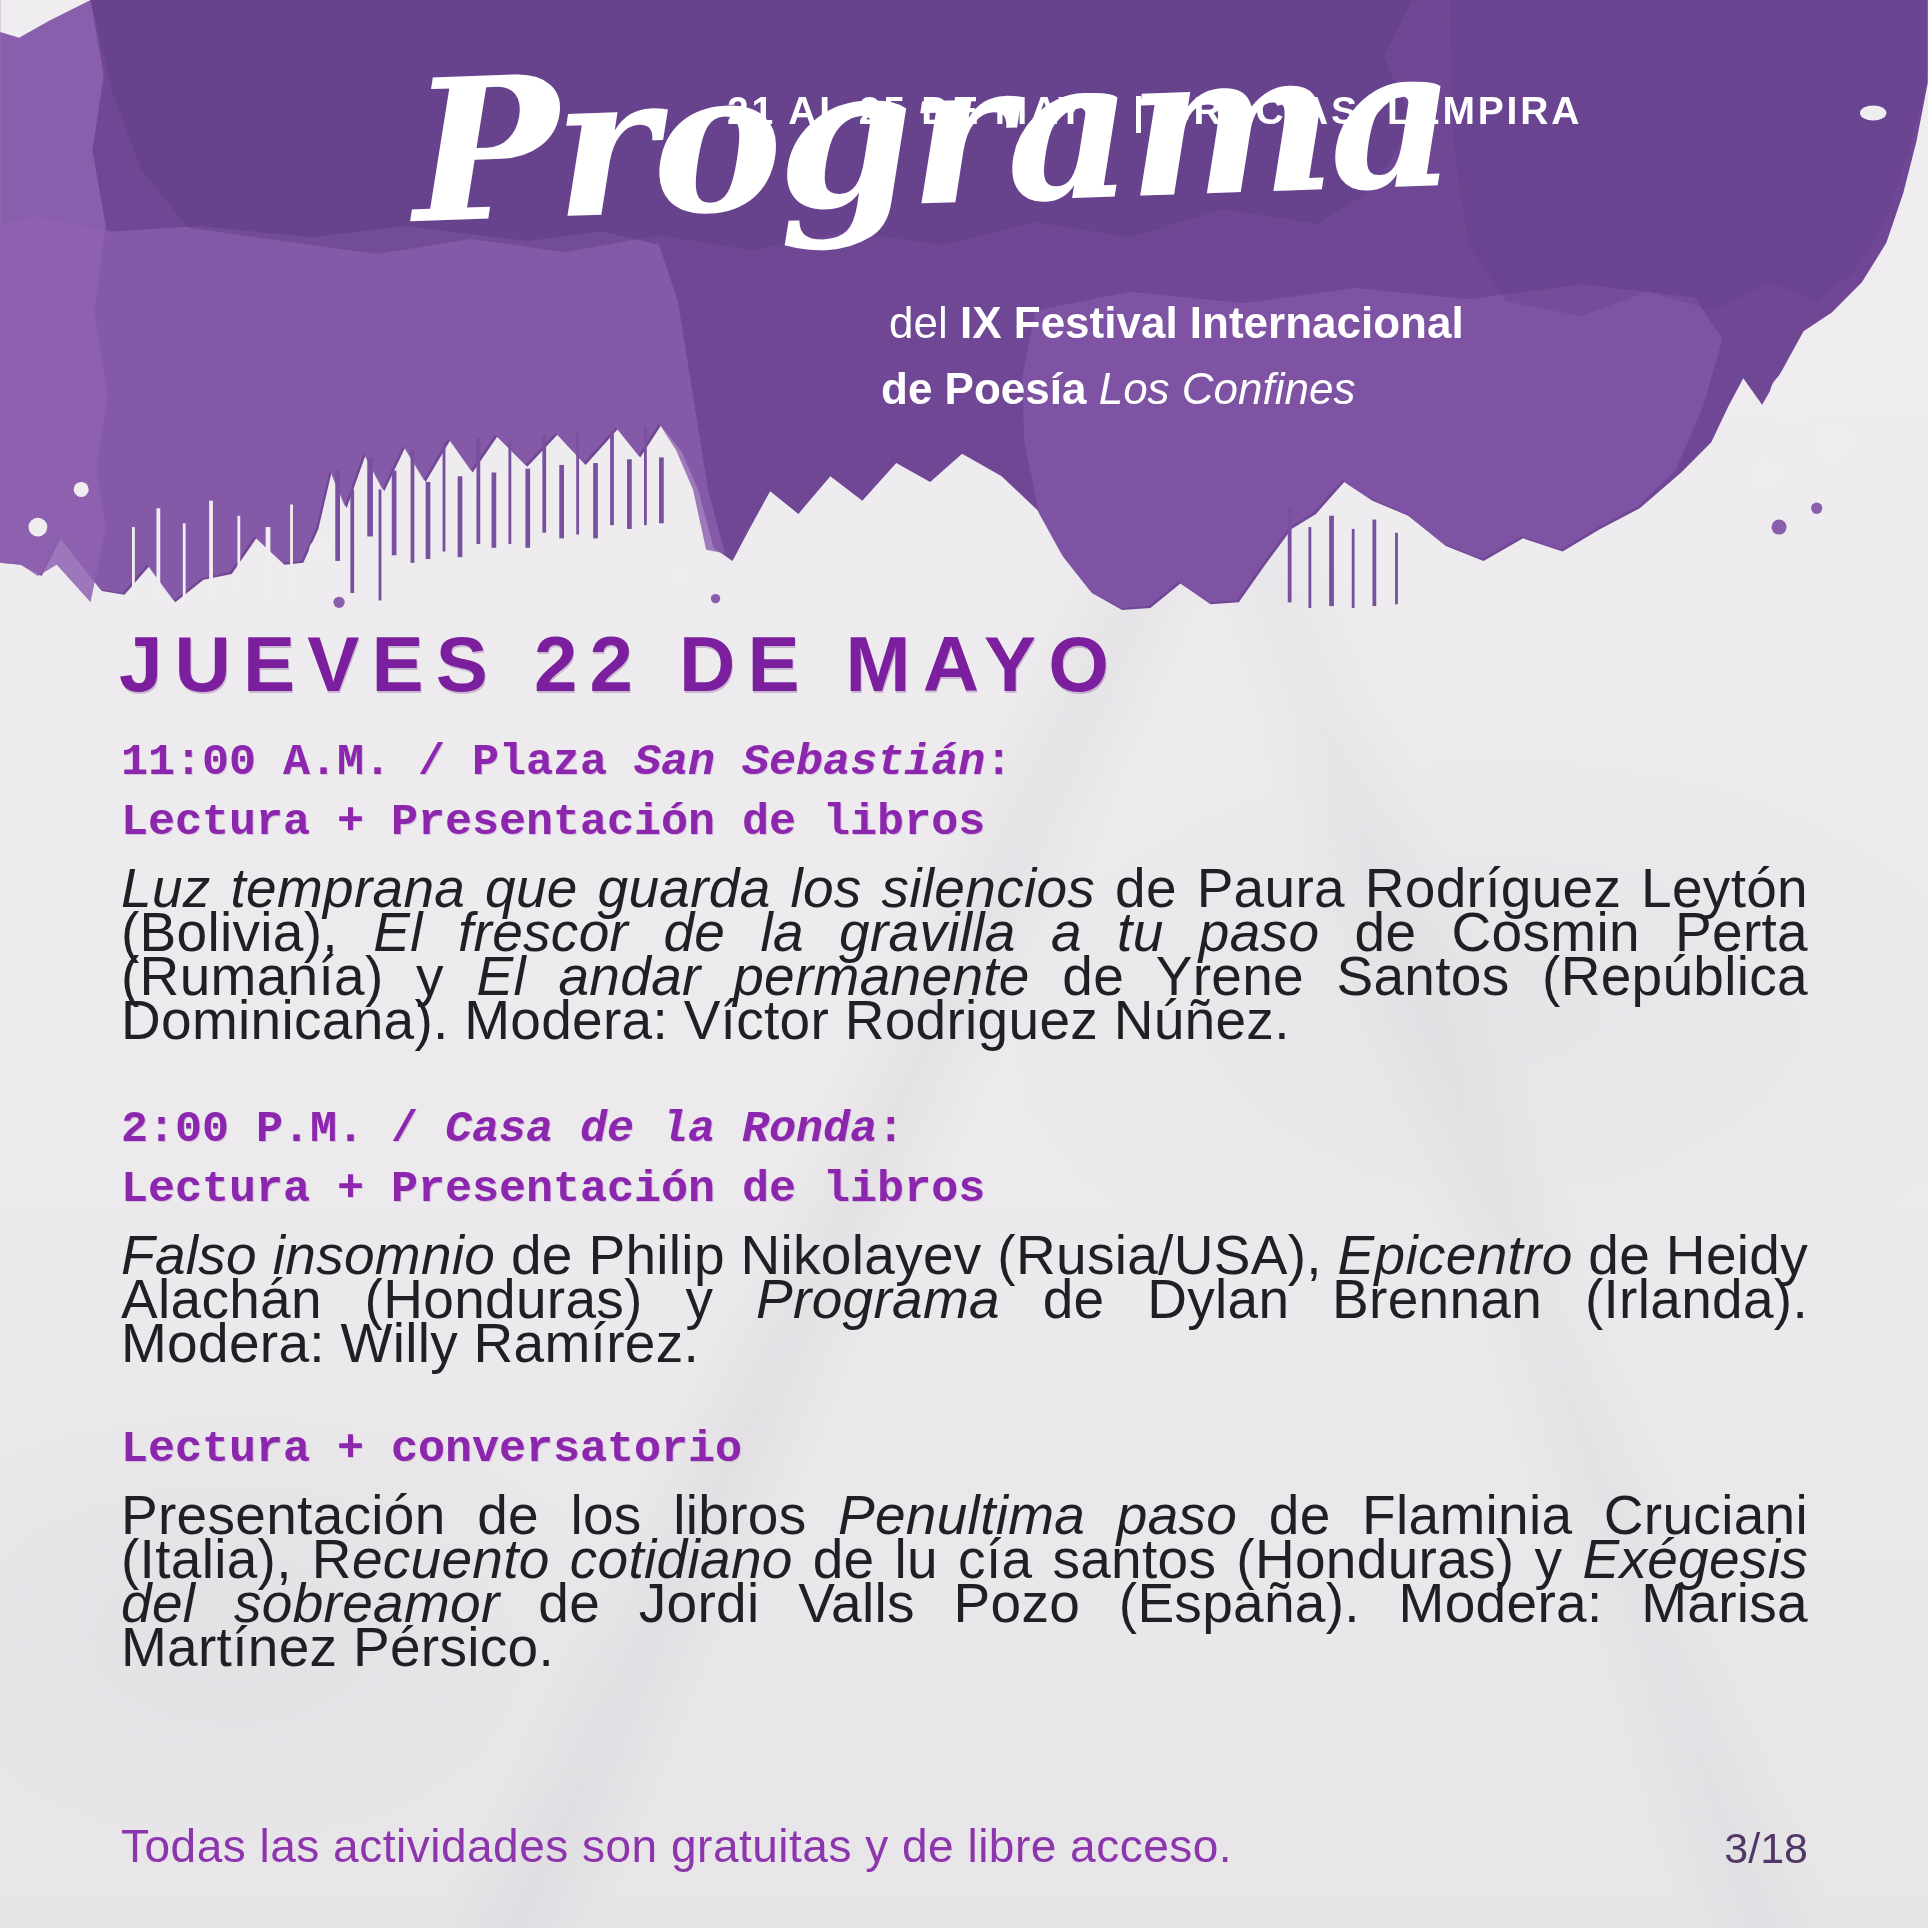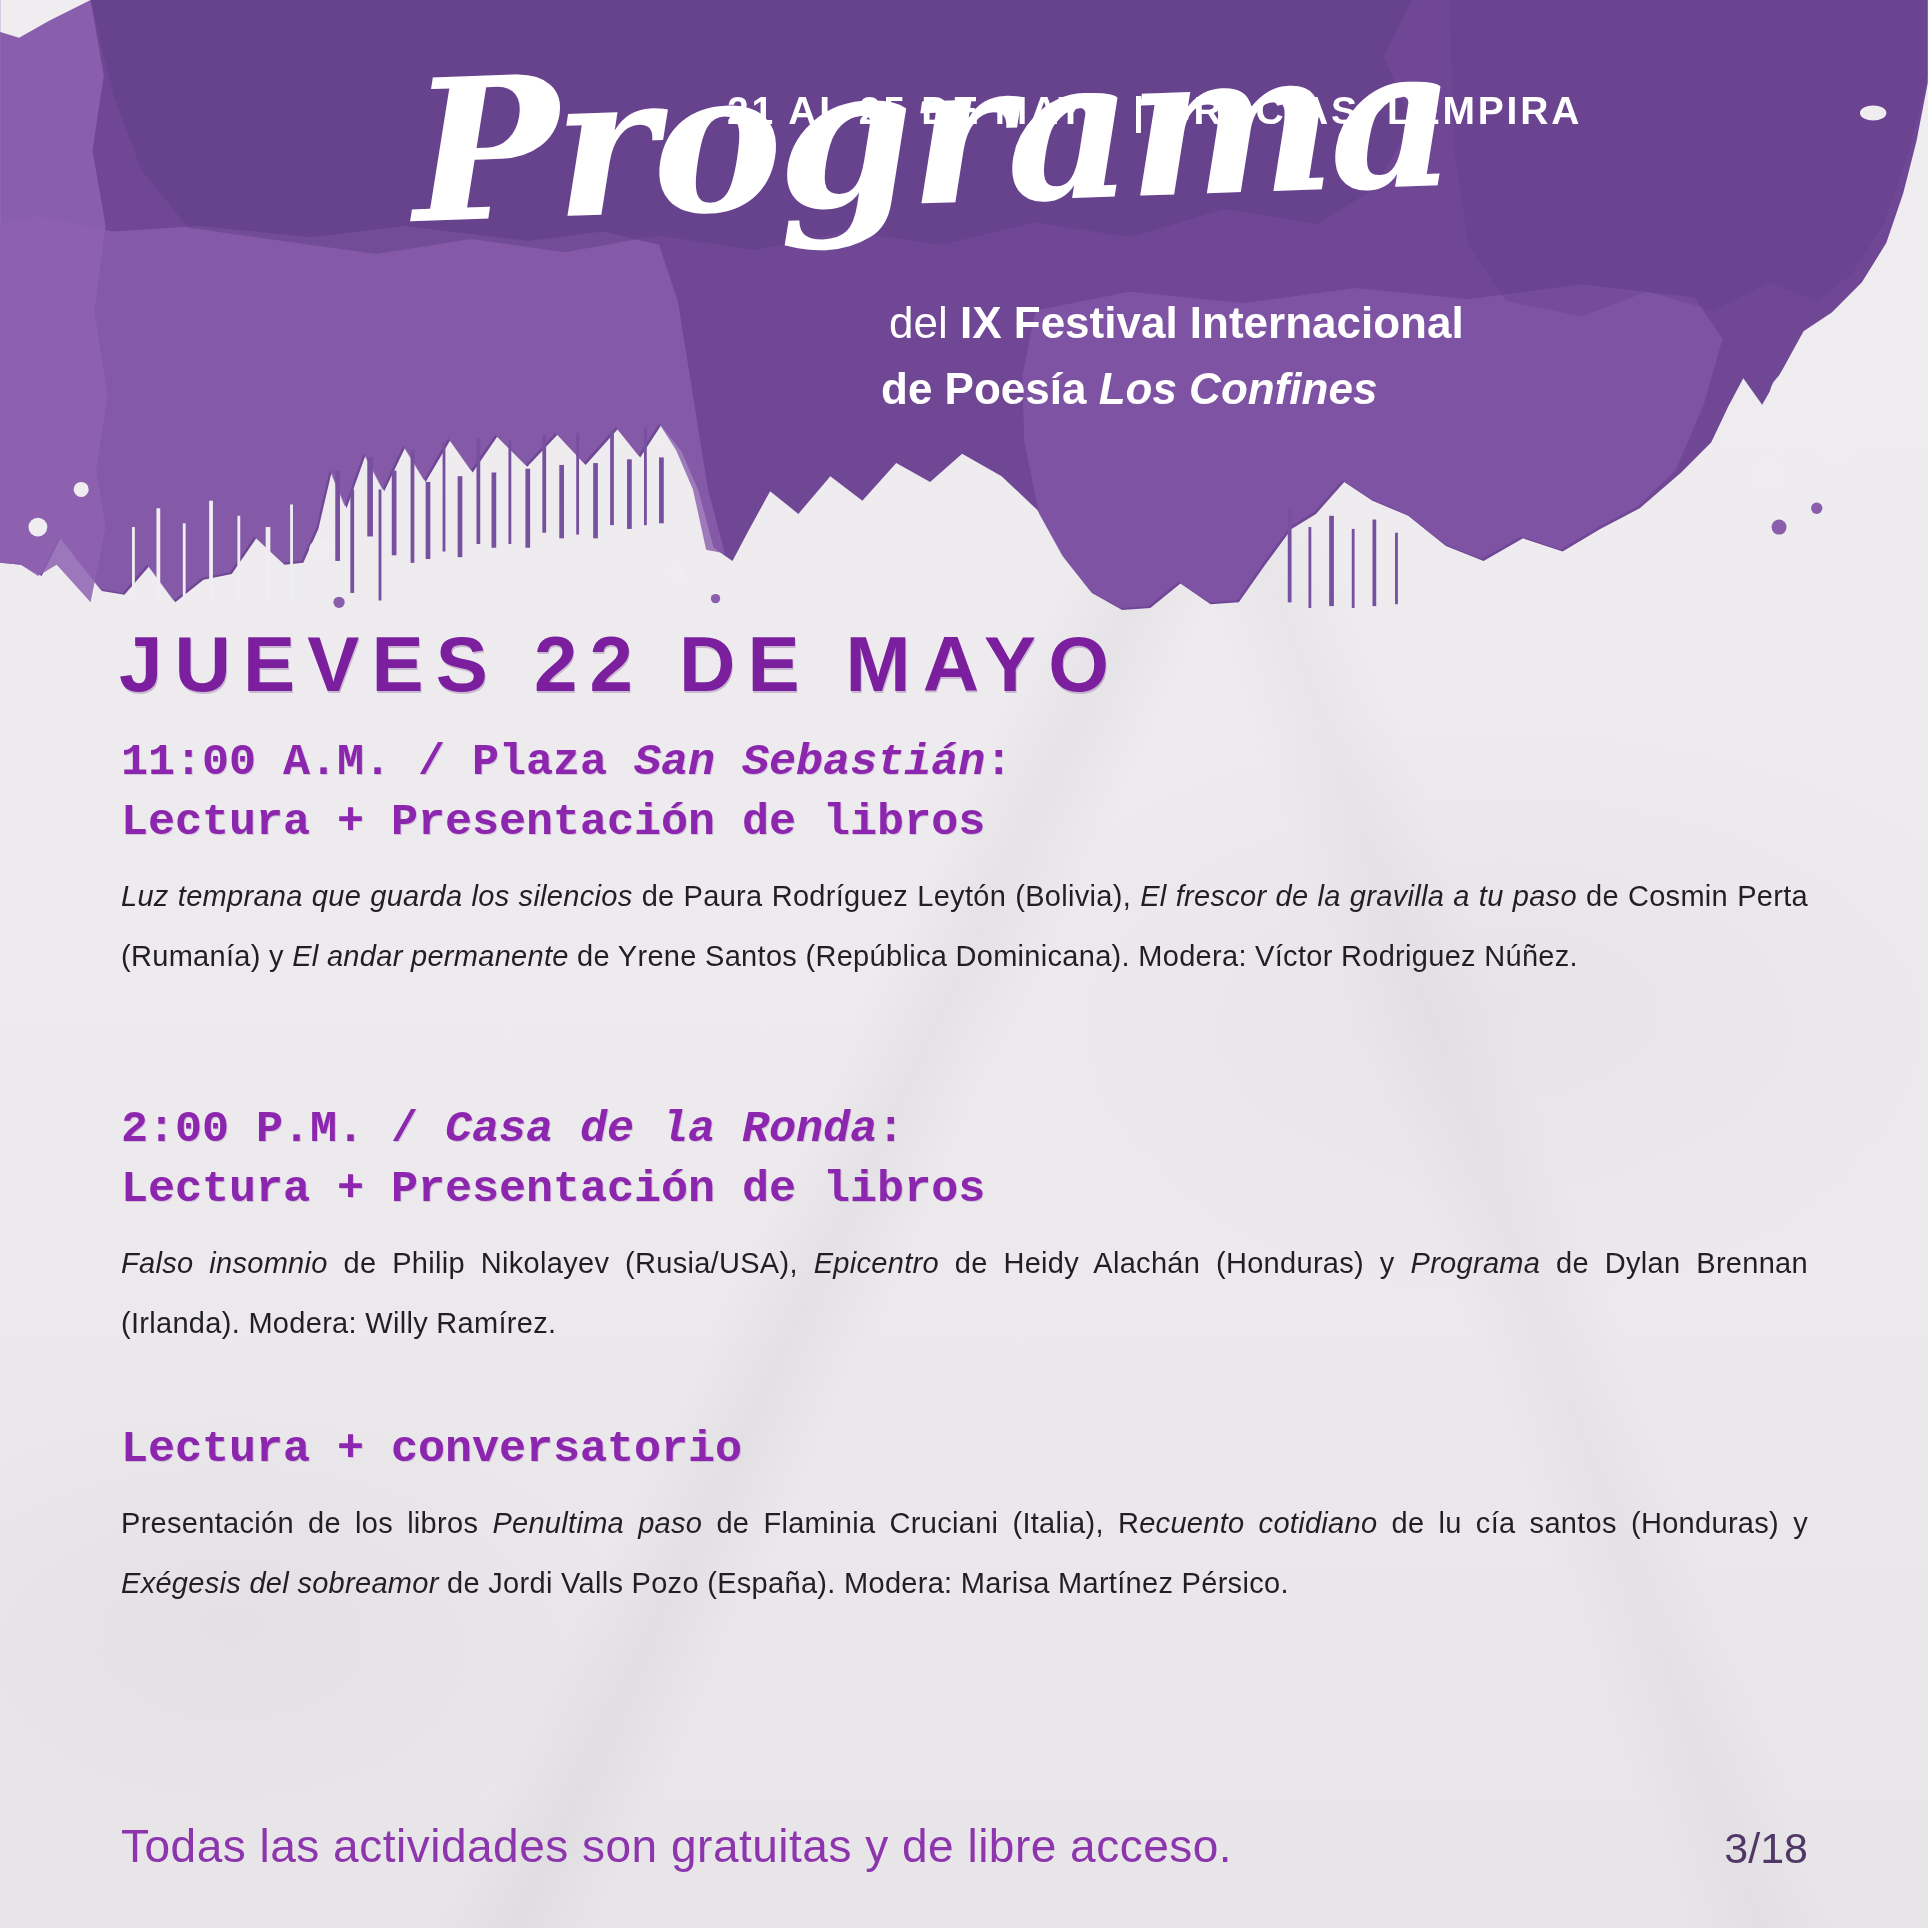--- a/index.html
+++ b/index.html
@@ -25,36 +25,36 @@
     font-family:"DejaVu Serif",serif;font-style:italic;font-weight:bold;
     font-size:196px;color:#ffffff;letter-spacing:-5.6px;
     transform:rotate(-2deg);white-space:nowrap;
   }
   .subtitle{
     position:absolute;left:881px;top:290px;
     color:#fff;font-size:44px;line-height:66px;white-space:nowrap;
   }
   .subtitle .light{font-weight:400;margin-left:8px;}
   .subtitle .b{font-weight:bold;}
-  .subtitle .bi{font-weight:bold;font-style:italic;}
+  .subtitle .bi{font-weight:normal;font-style:italic;}
   
   .day-heading{
     position:absolute;left:119px;top:625px;
     color:#7b1f9e;font-size:78px;font-weight:bold;letter-spacing:12.2px;
     white-space:nowrap;line-height:1;
     text-shadow:0.9px 1.9px 0 rgba(90,30,120,.25);
   }
   .event{position:absolute;left:121px;width:1687px;}
   .ev-head,.ev-type{
     color:#8c26ae;font-size:45px;font-weight:bold;line-height:1;
     white-space:nowrap;text-shadow:0.9px 0.9px 0 rgba(100,30,130,.2);font-family:Liberation Mono, monospace;
   }
   .ev-type{margin-top:15px;}
   .ev-body{
-    margin:21px 0 0 0;color:#211f23;font-size:29px;line-height:60px;
+    margin:21px 0 0 0;color:#211f23;font-size:55px;line-height:44px;
     text-align:justify;letter-spacing:0.3px;font-weight:400;
   }
   .it{font-style:italic;}
   
   .footer{
     position:absolute;left:121px;top:1819px;width:1687px;
     display:flex;justify-content:space-between;align-items:flex-end;
   }
   .footer-note{color:#8c35ad;font-size:46px;font-weight:400;letter-spacing:0.5px;}
   .page-number{color:#503768;font-size:43px;font-weight:400;}

